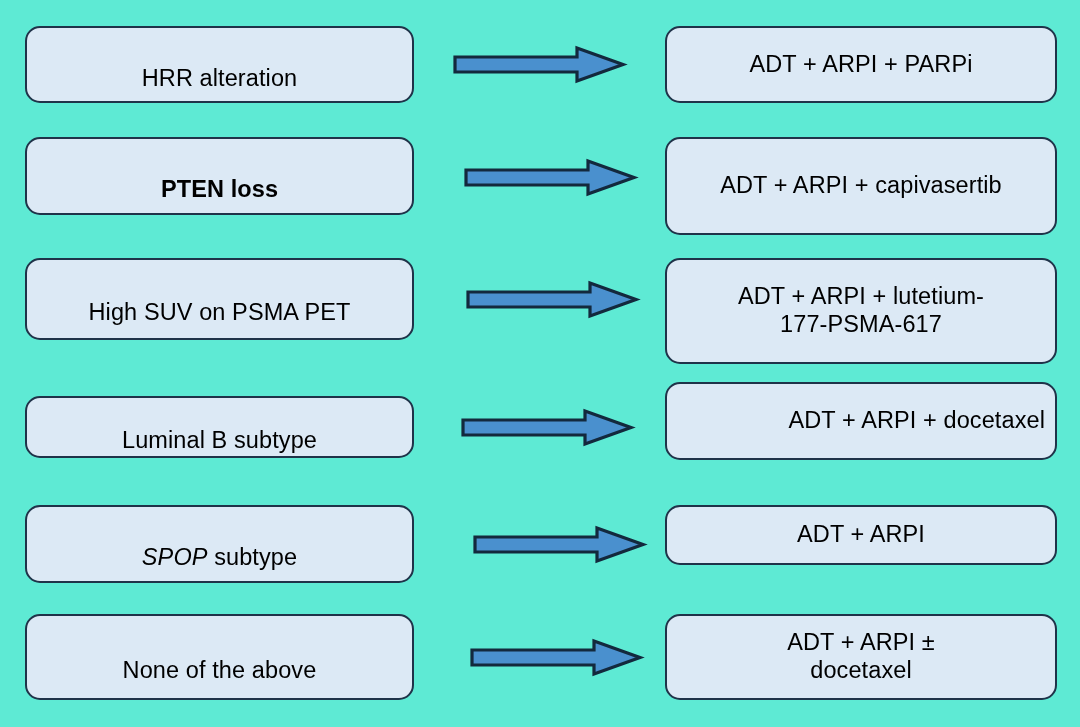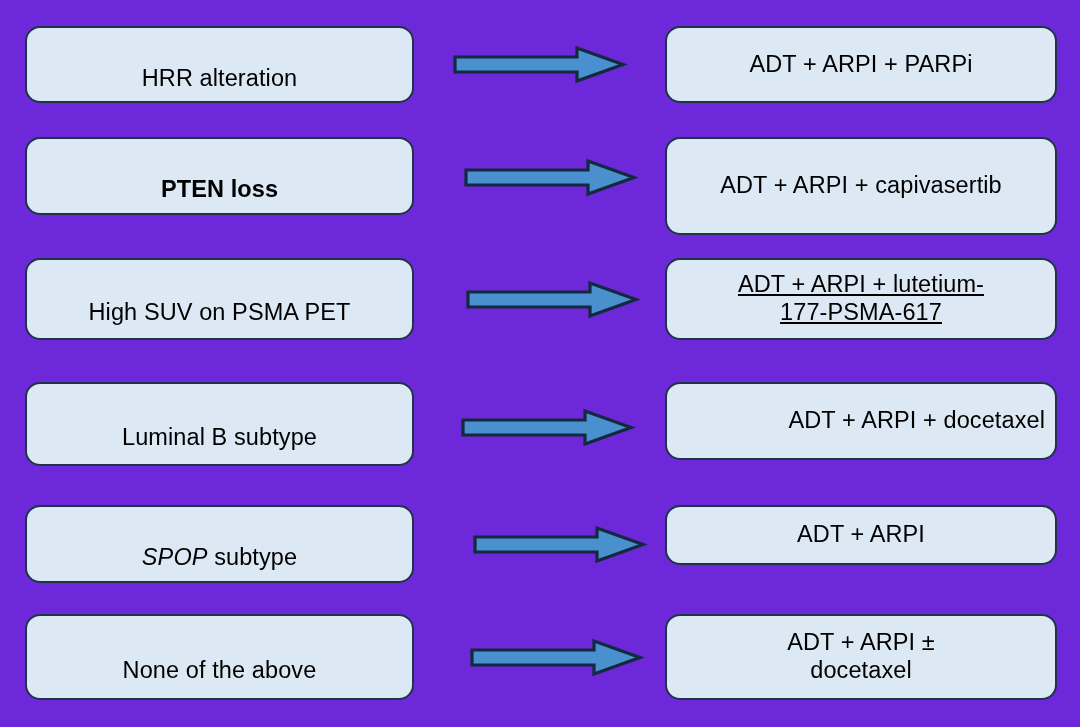--- a/index.html
+++ b/index.html
@@ -11,21 +11,21 @@
     width: 1080px;
     height: 727px;
     font-family: "Liberation Sans", sans-serif;
     -webkit-font-smoothing: antialiased;
   }
   #diagram {
     position: relative;
     width: 1080px;
     height: 727px;
     overflow: hidden;
-    background: #6d28d9;
+    background: #5eead4;
   }
   .row {
     position: absolute;
     left: 0;
     width: 1080px;
   }
   .node {
     position: absolute;
     box-sizing: border-box;
     background: #dce9f5;
@@ -99,26 +99,26 @@
     <div class="node node-left" style="top:258px;height:82px;">
       <span class="node-text">
         <i class="ital"></i><span>High SUV on PSMA PET</span>
       </span>
     </div>
     <a class="arrow" style="left:466px;top:281px;">
       <svg width="172" height="37" viewBox="0 0 172 37">
         <path class="arrow-body" d="M2,11 L124,11 L124,2 L170,18.5 L124,35 L124,26 L2,26 Z"></path>
       </svg>
     </a>
-    <div class="node node-right" style="top:258px;height:82px;text-decoration:underline;">
+    <div class="node node-right" style="top:258px;height:106px;">
       <span class="node-text">ADT + ARPI + lutetium-
 177-PSMA-617</span>
     </div>
 
-    <div class="node node-left" style="top:382px;height:84px;">
+    <div class="node node-left" style="top:396px;height:62px;">
       <span class="node-text">
         <i class="ital"></i><span>Luminal B subtype</span>
       </span>
     </div>
     <a class="arrow" style="left:461px;top:409px;">
       <svg width="172" height="37" viewBox="0 0 172 37">
         <path class="arrow-body" d="M2,11 L124,11 L124,2 L170,18.5 L124,35 L124,26 L2,26 Z"></path>
       </svg>
     </a>
     <div class="node node-right" style="top:382px;height:78px;text-align:right;">

